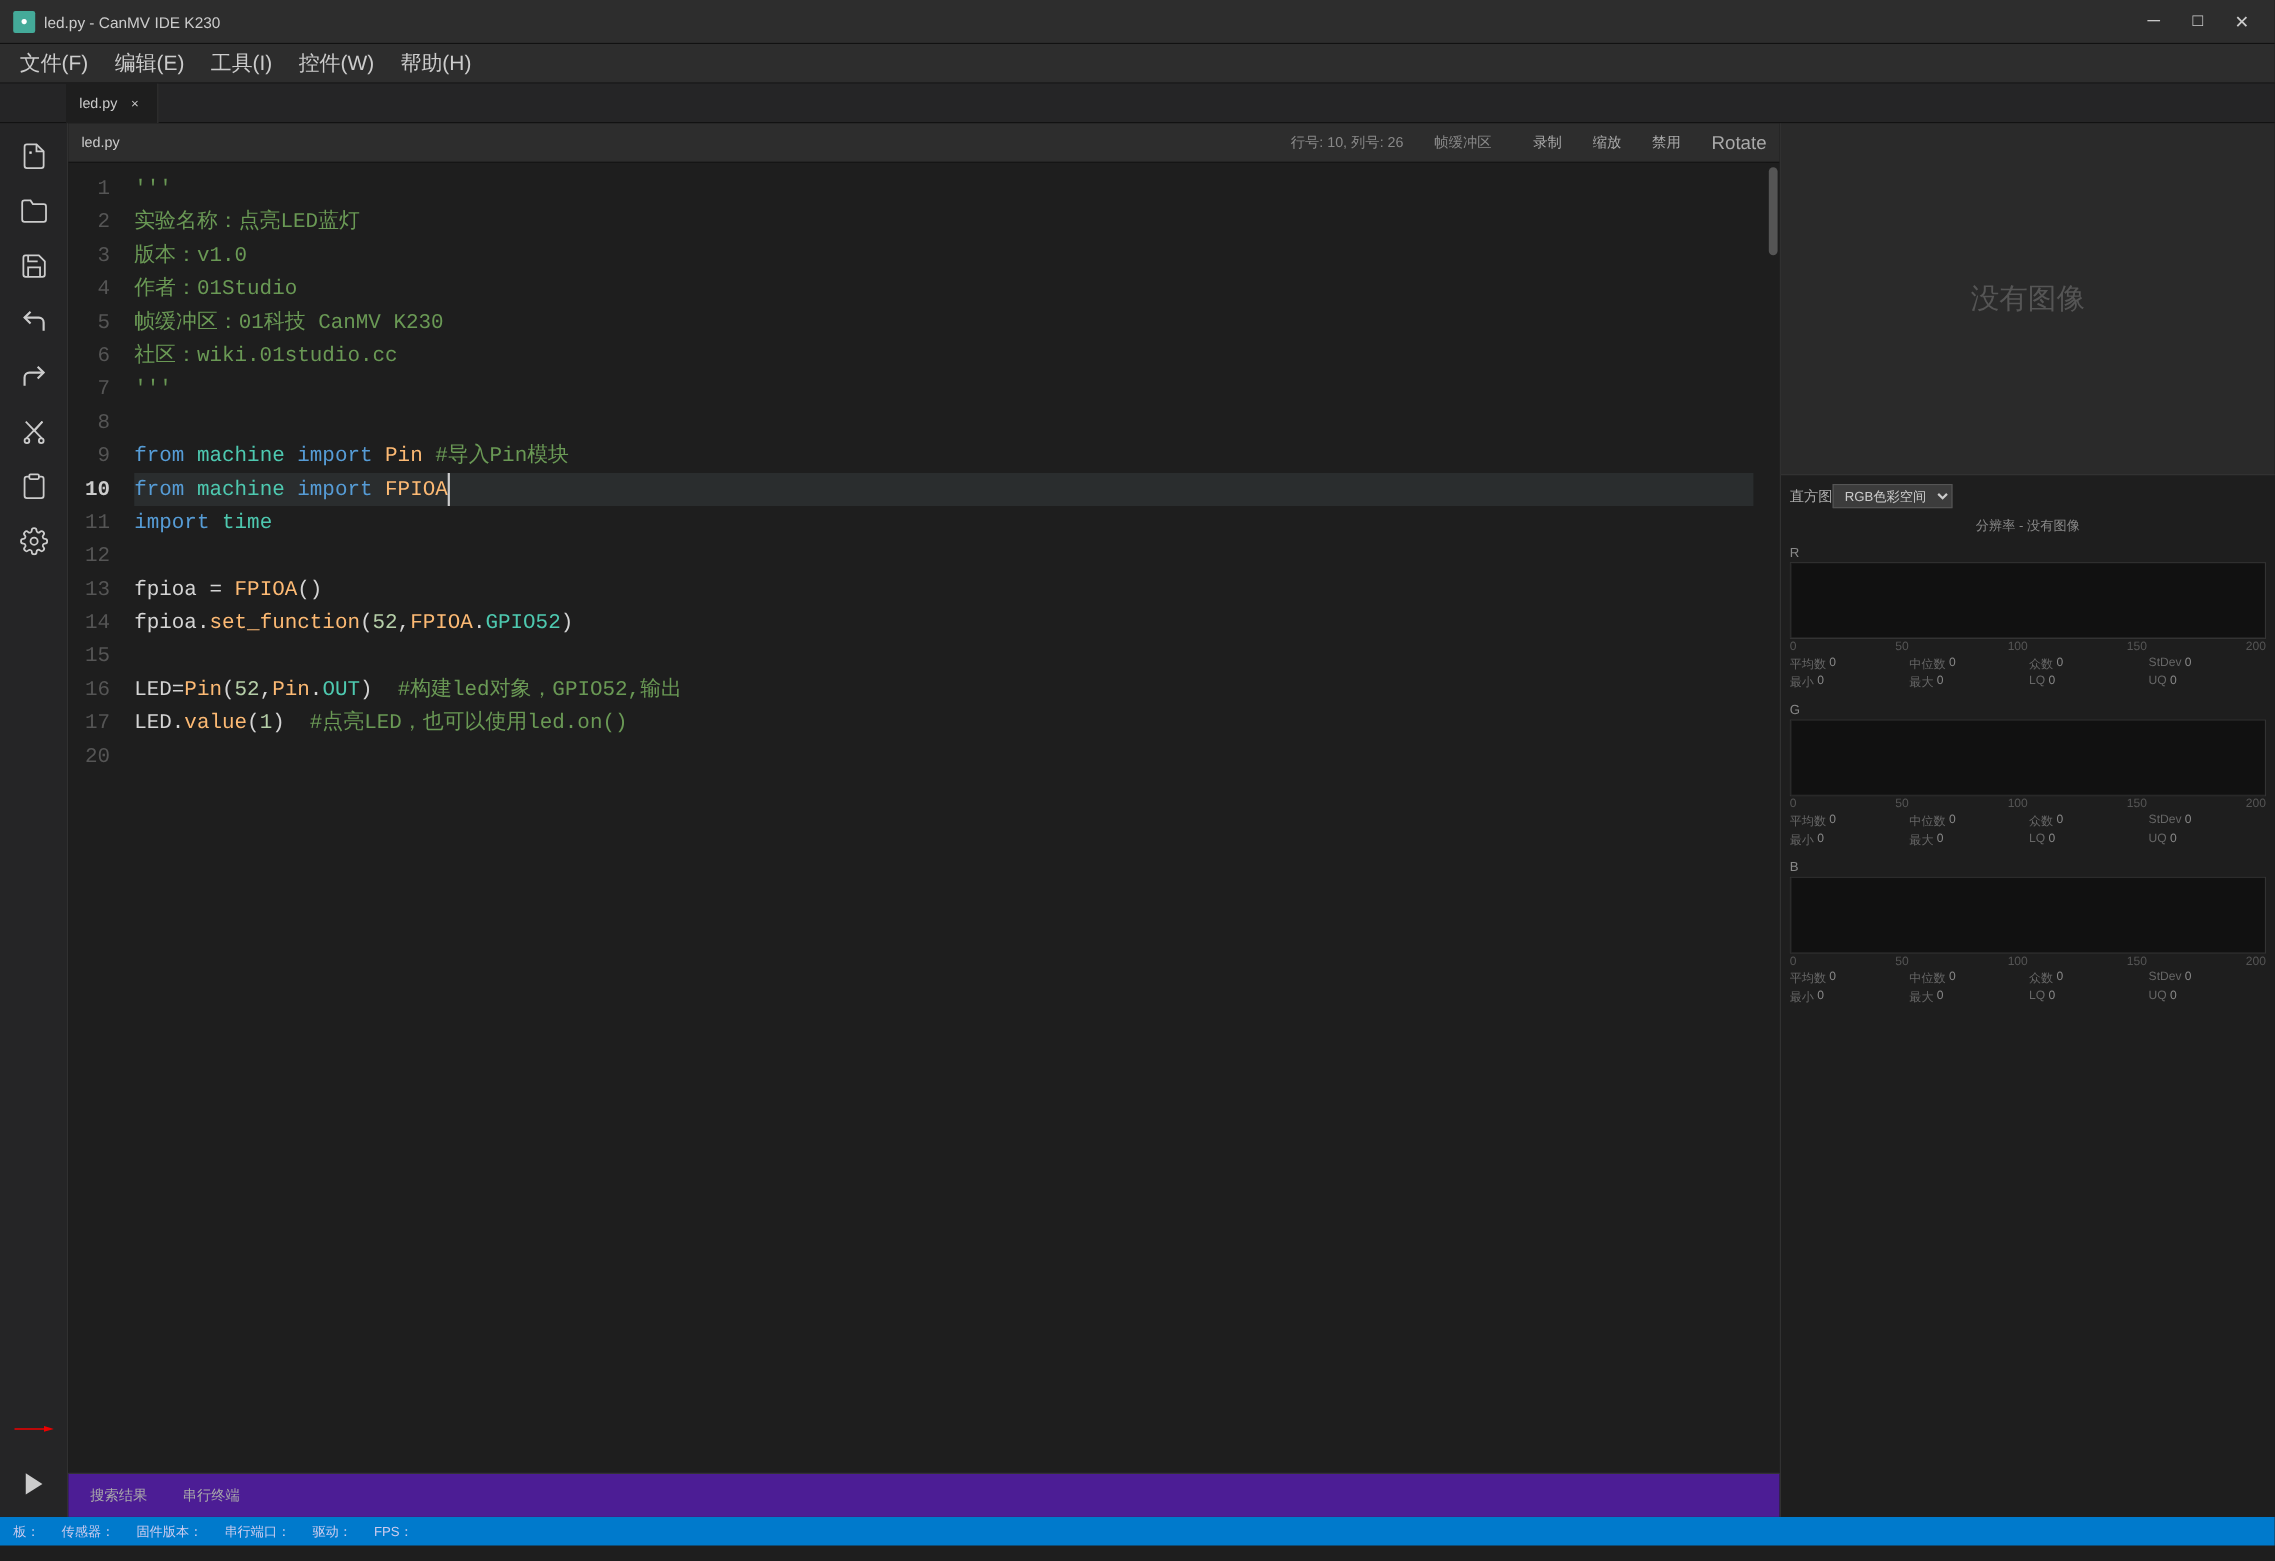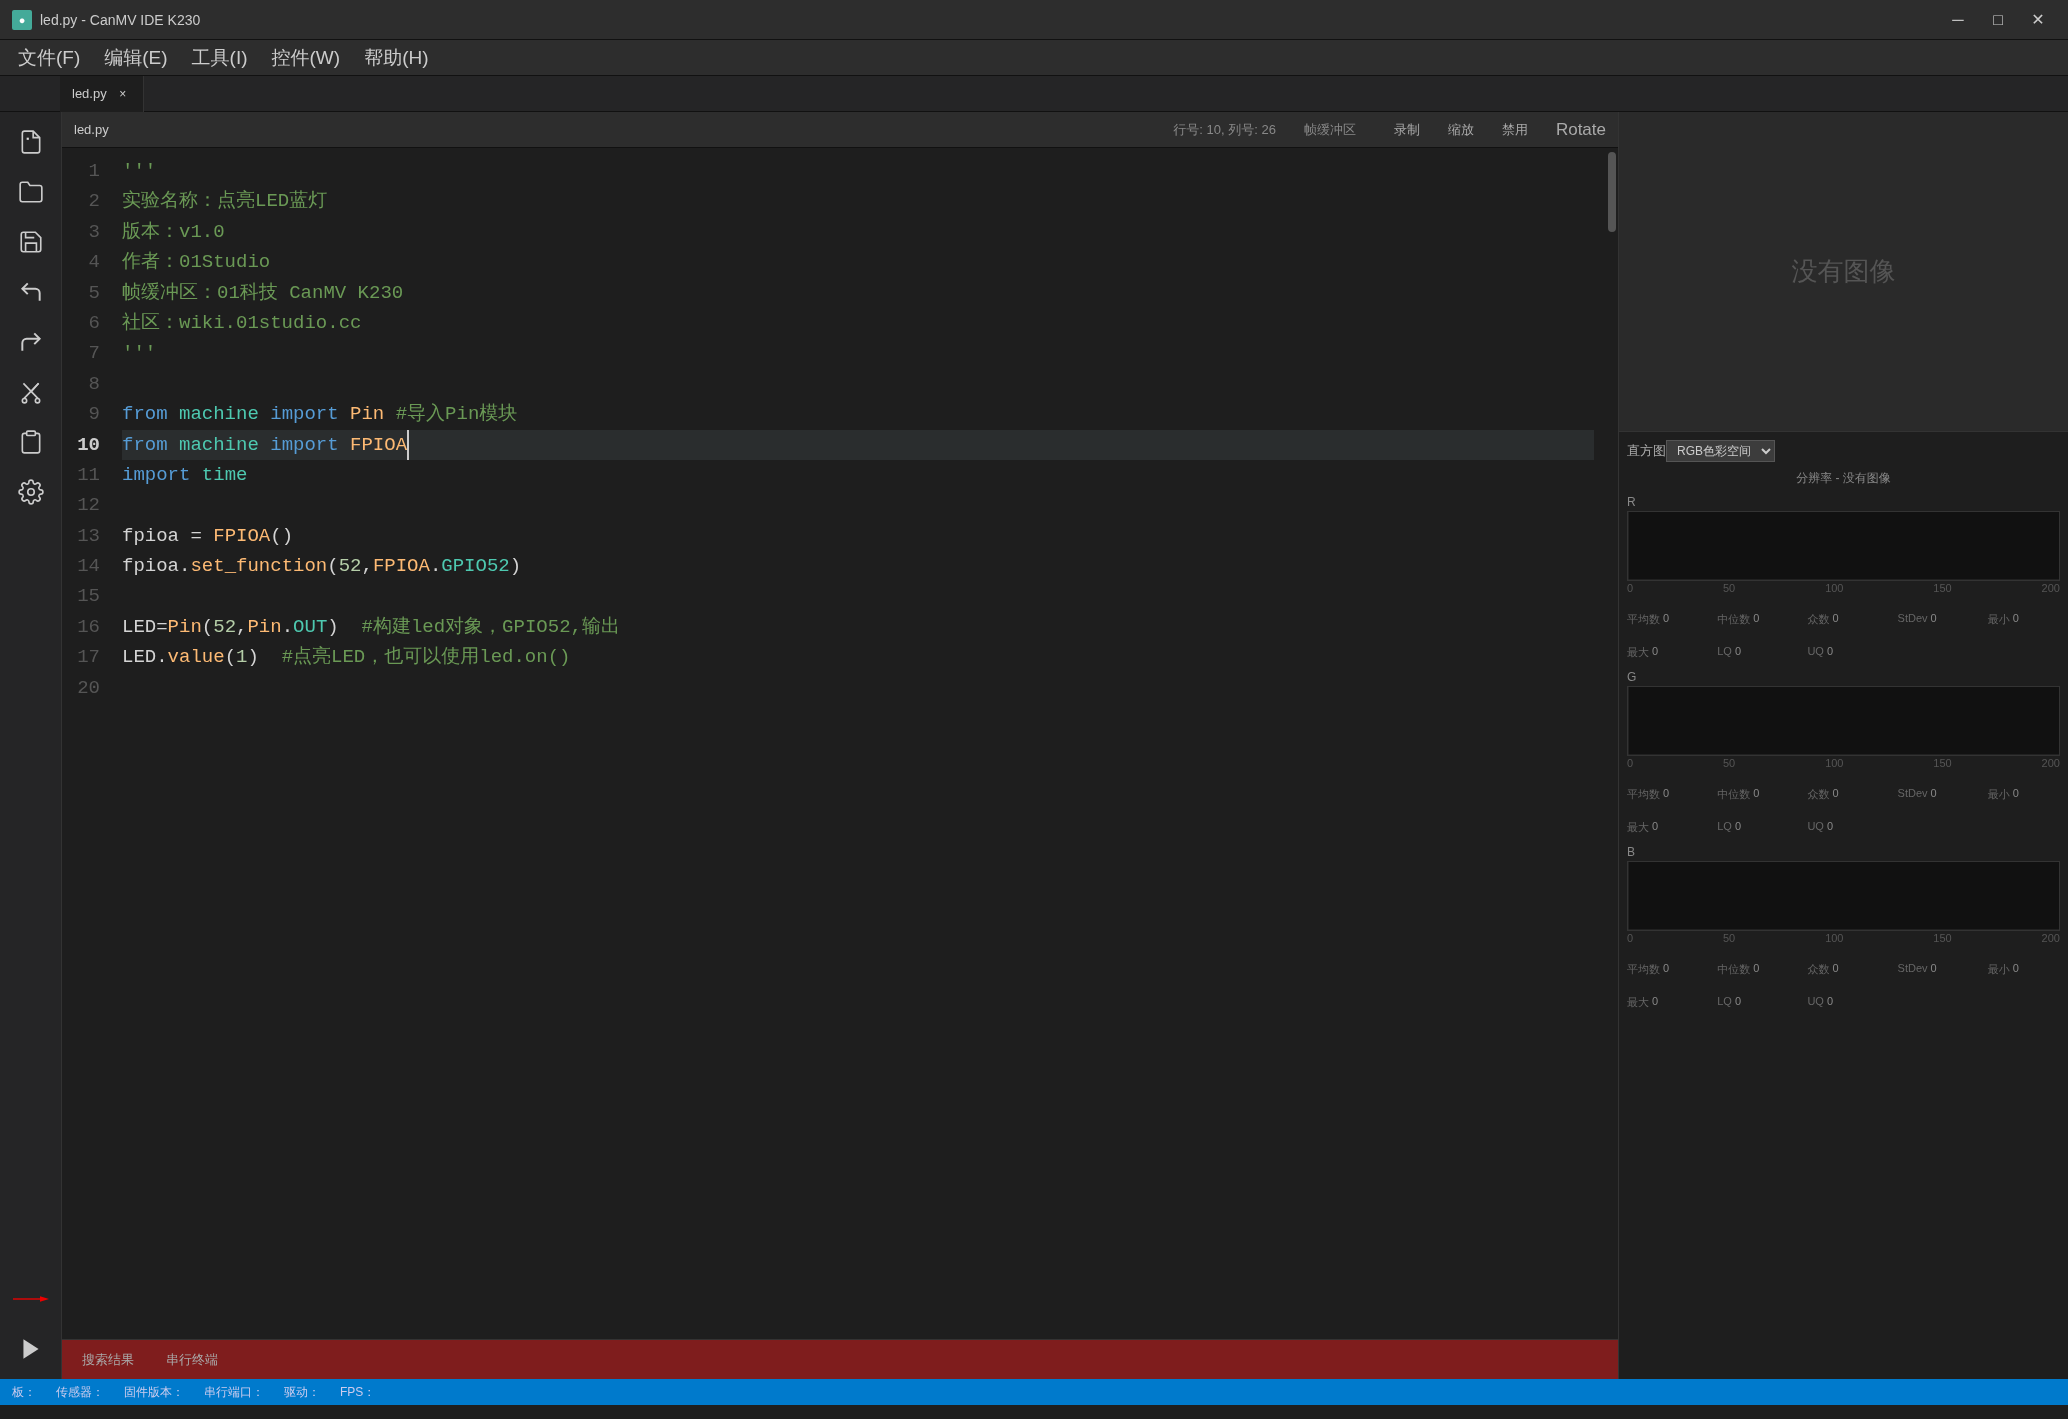--- a/index.html
+++ b/index.html
@@ -249,34 +249,34 @@
     }
     .channel-axis {
       display: flex;
       justify-content: space-between;
       color: #555;
       font-size: 11px;
       margin-top: 1px;
     }
     .channel-stats {
       display: grid;
-      grid-template-columns: 1fr 1fr 1fr 1fr 1fr;
+      grid-template-columns: 1fr 1fr 1fr 1fr;
       font-size: 11px;
       color: #888;
-      gap: 18px;
-      margin-top: 18px;
+      gap: 2px;
+      margin-top: 2px;
     }
     .stat-item { display: flex; gap: 3px; }
     .stat-label { color: #666; }
     .stat-value { color: #888; }
 
     
     .bottom-panel {
       height: 40px;
-      background: #7f1d1d;
+      background: #4c1d95;
       border-top: 1px solid #333;
       display: flex;
       align-items: center;
       padding: 0 12px;
       gap: 16px;
     }
     .bottom-tab {
       color: #aaa;
       font-size: 13px;
       cursor: pointer;

